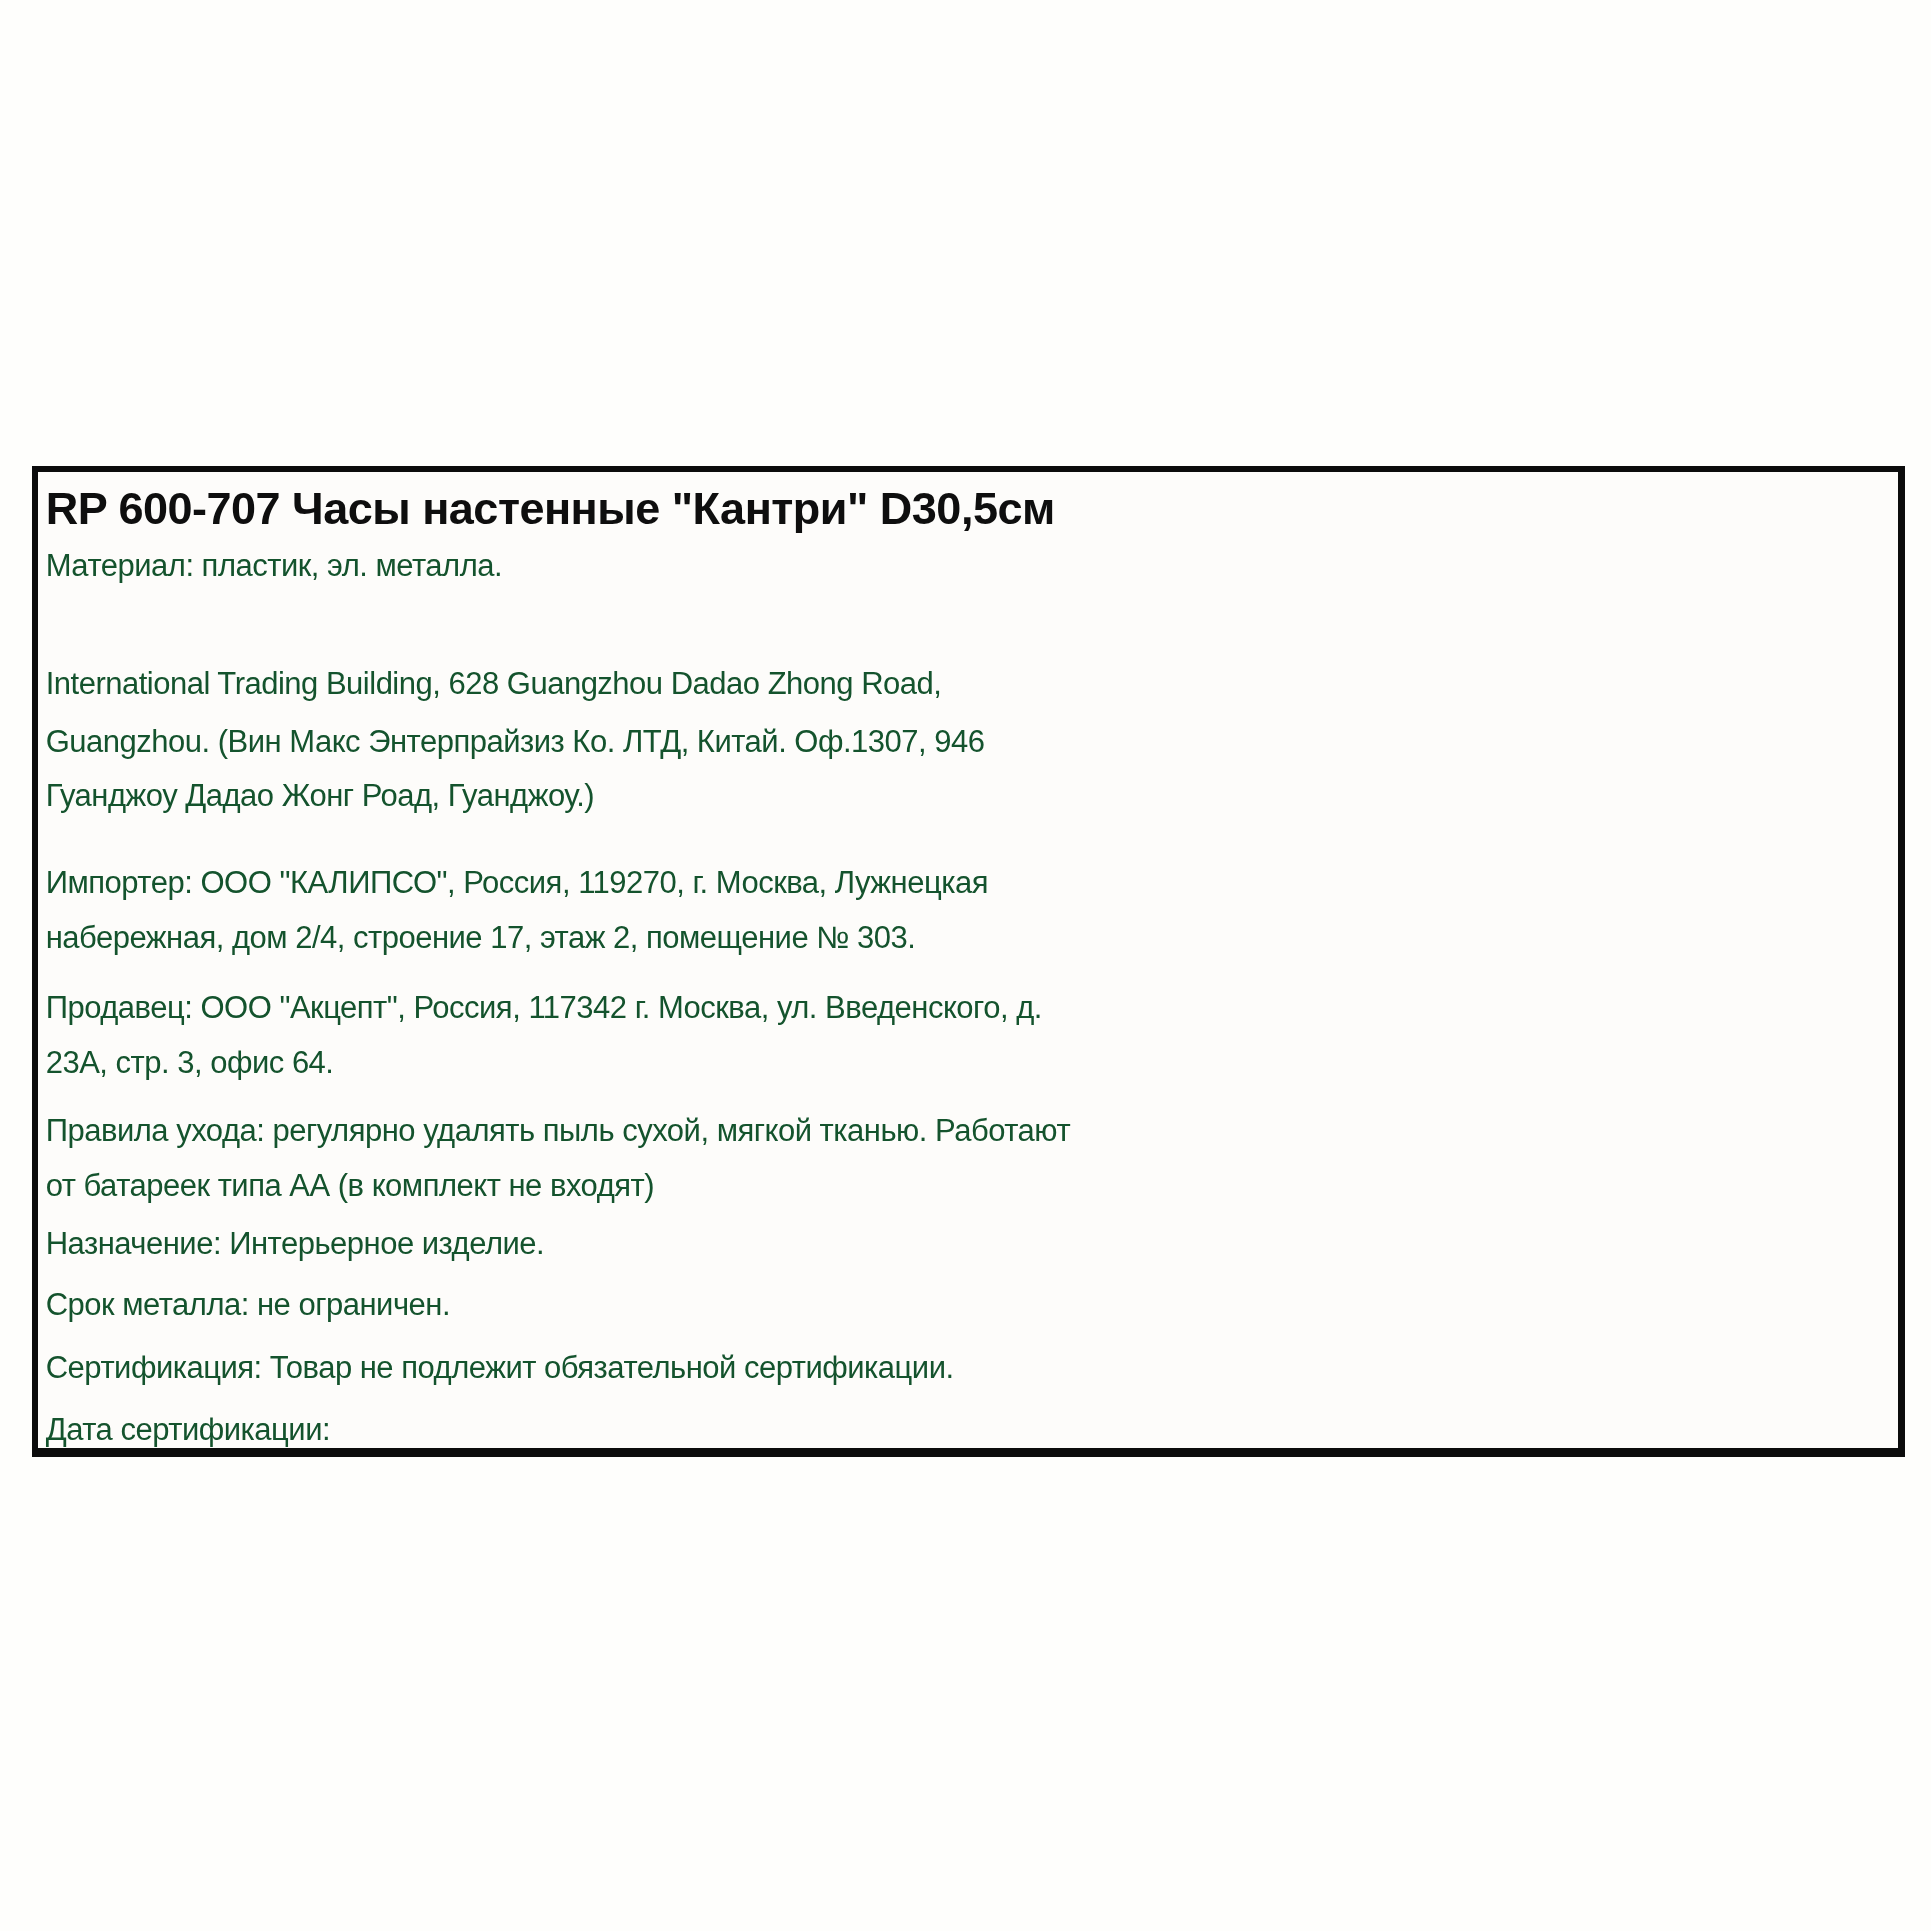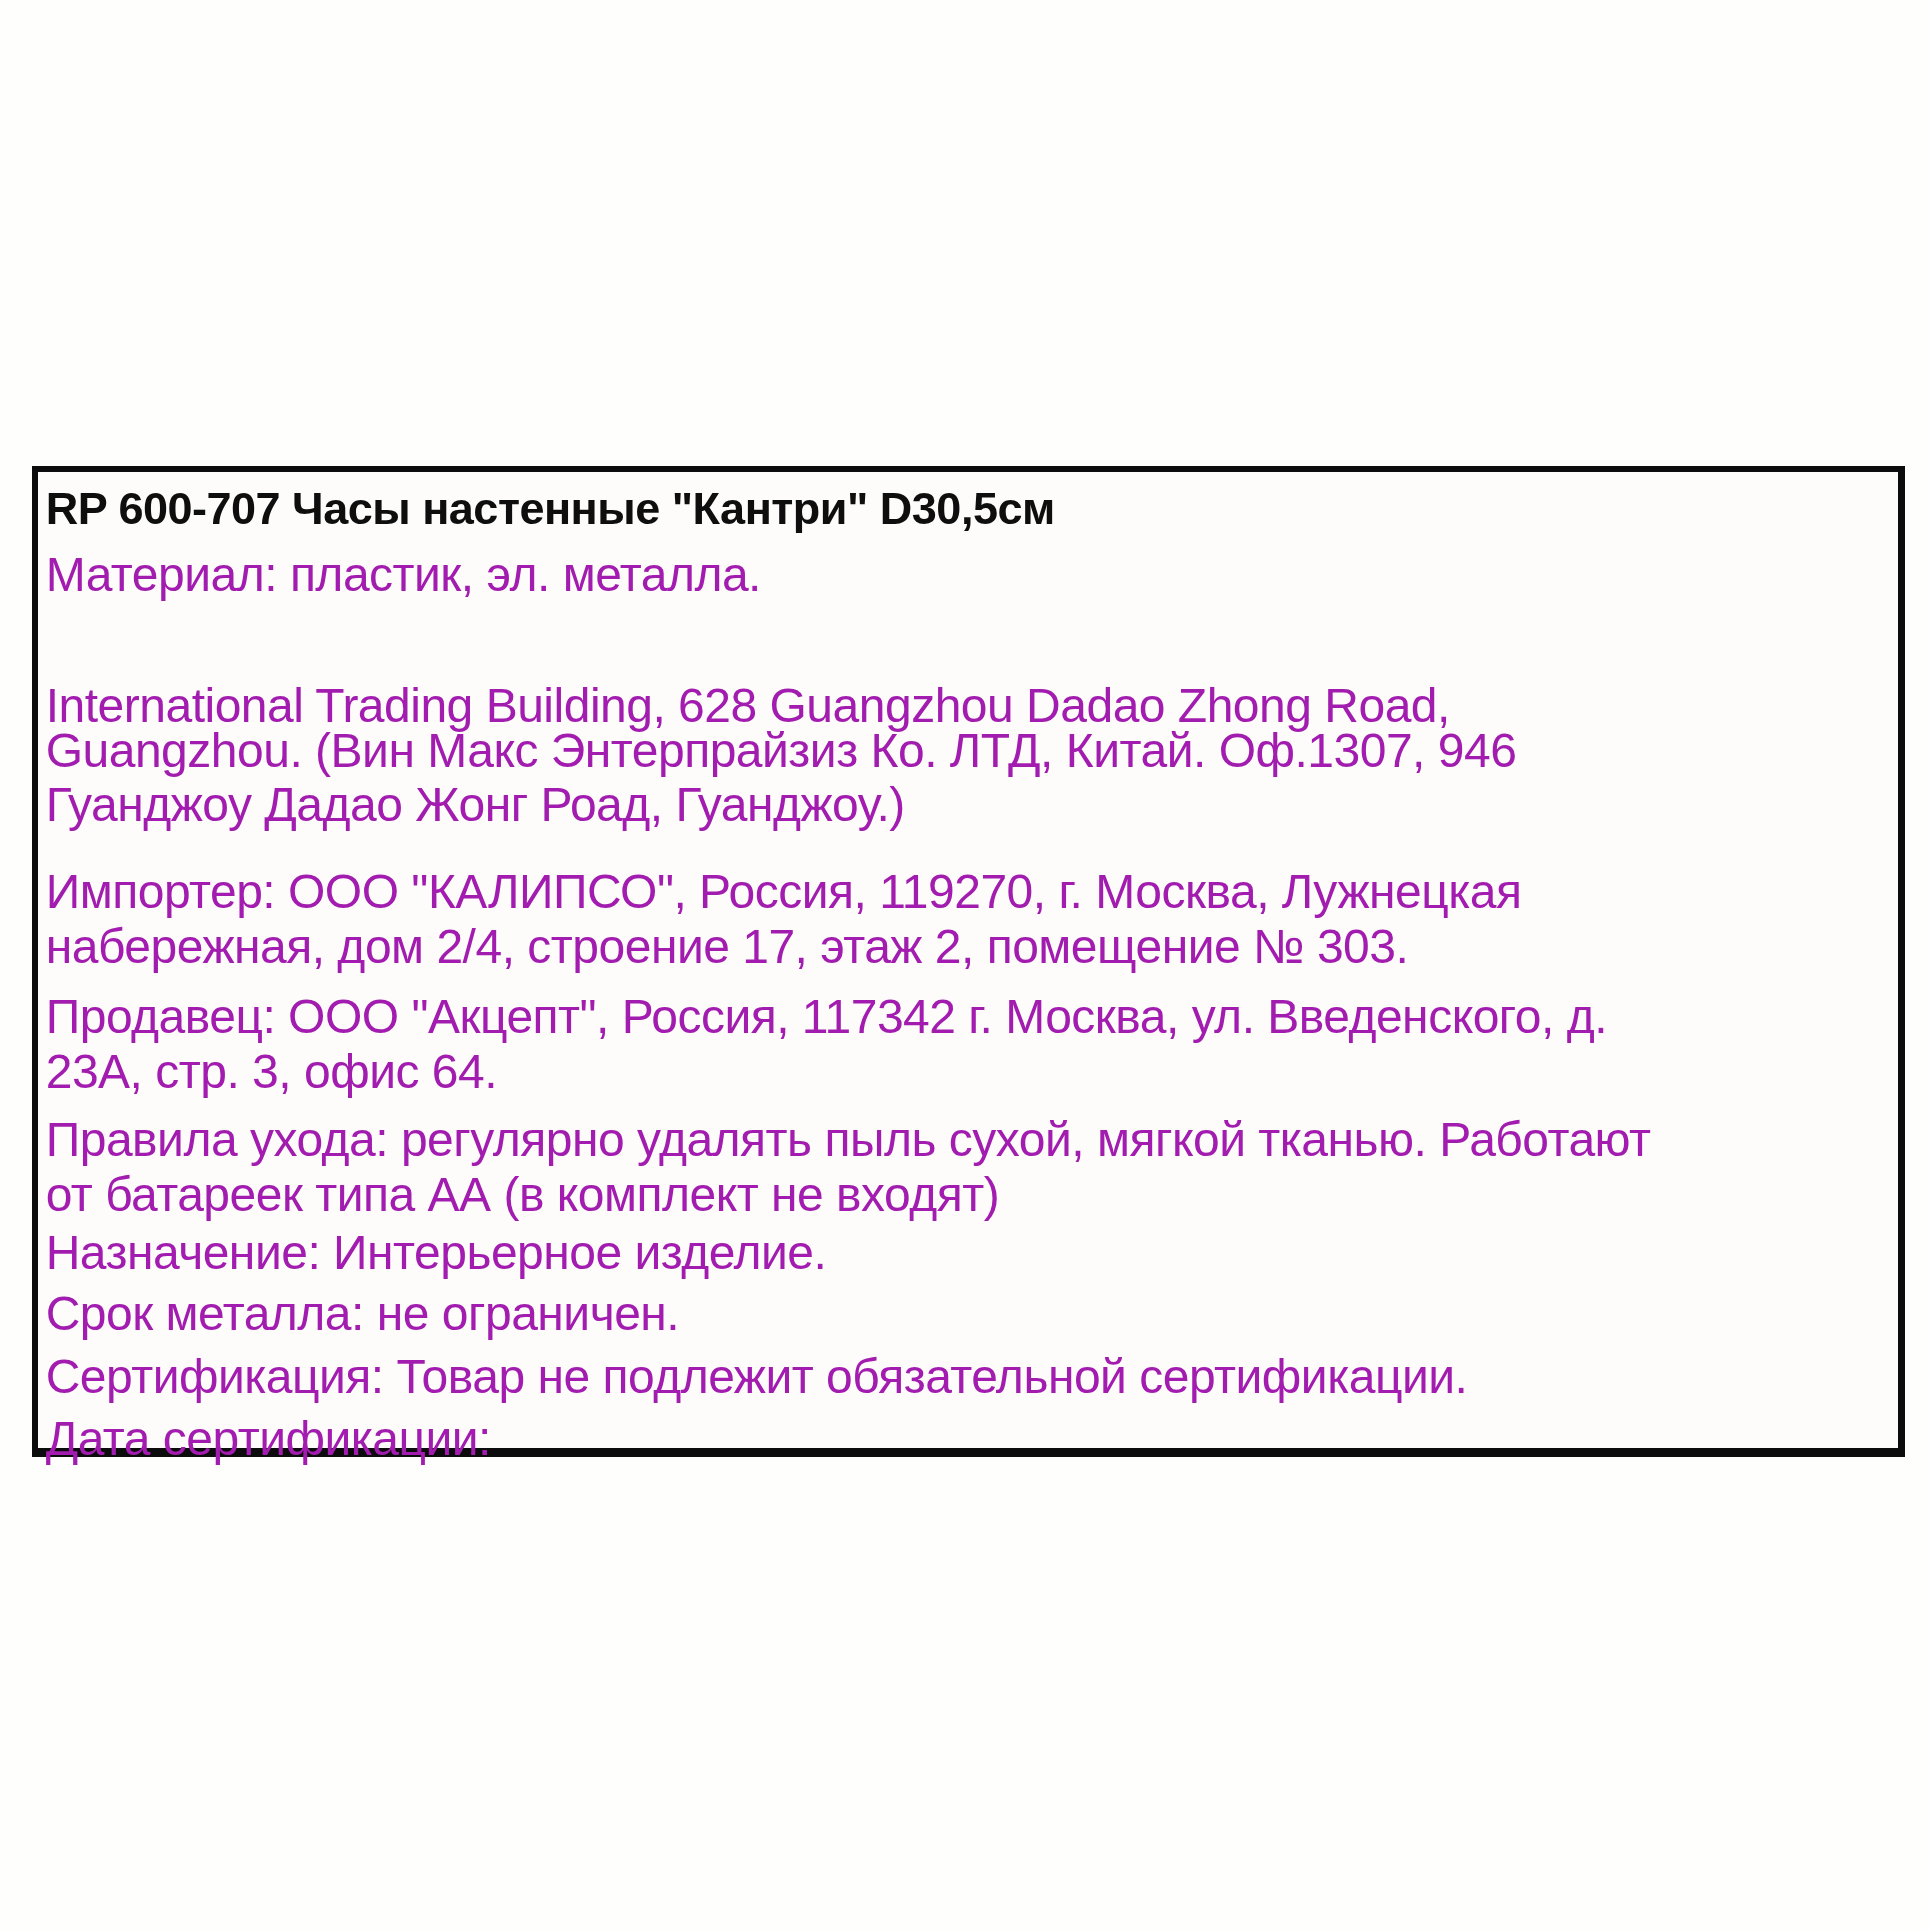--- a/index.html
+++ b/index.html
@@ -23,44 +23,44 @@
     height: 991px;
     box-sizing: border-box;
     border-style: solid;
     border-color: #0c0c0c;
     border-width: 6.8px 7.7px 9.7px 6.8px;
     background: #fdfcfa;
   }
   .line {
     position: absolute;
     left: 7.7px;
-    font-size: 48px;
+    font-size: 31px;
     line-height: 1.1;
-    color: #a21caf;
+    color: #14532d;
     white-space: nowrap;
     letter-spacing: -0.5px;
   }
   .line.title {
     font-size: 45px;
     font-weight: 700;
     color: #0e0e0e;
     letter-spacing: -0.5px;
   }
 </style>
 </head>
 <body>
 
 <div class="page">
   <div class="label-box">
 
     <div class="line title" style="top:11.6px">RP 600-707 Часы настенные "Кантри"  D30,5см</div>
 
     <div class="line" style="top:77px">Материал: пластик, эл. металла.</div>
 
-    <div class="line" style="top:208px">International Trading Building, 628 Guangzhou Dadao Zhong Road,</div>
+    <div class="line" style="top:195px">International Trading Building, 628 Guangzhou Dadao Zhong Road,</div>
     <div class="line" style="top:253px">Guangzhou. (Вин Макс Энтерпрайзиз Ко. ЛТД, Китай. Оф.1307, 946</div>
     <div class="line" style="top:307px">Гуанджоу Дадао Жонг Роад, Гуанджоу.)</div>
 
     <div class="line" style="top:394px">Импортер: ООО "КАЛИПСО", Россия, 119270, г. Москва, Лужнецкая</div>
     <div class="line" style="top:449px">набережная, дом 2/4, строение 17, этаж 2, помещение № 303.</div>
 
     <div class="line" style="top:519px">Продавец: ООО "Акцепт", Россия, 117342 г. Москва, ул. Введенского, д.</div>
     <div class="line" style="top:574px">23А, стр. 3, офис 64.</div>
 
     <div class="line" style="top:642px">Правила ухода: регулярно удалять пыль сухой, мягкой тканью. Работают</div>

